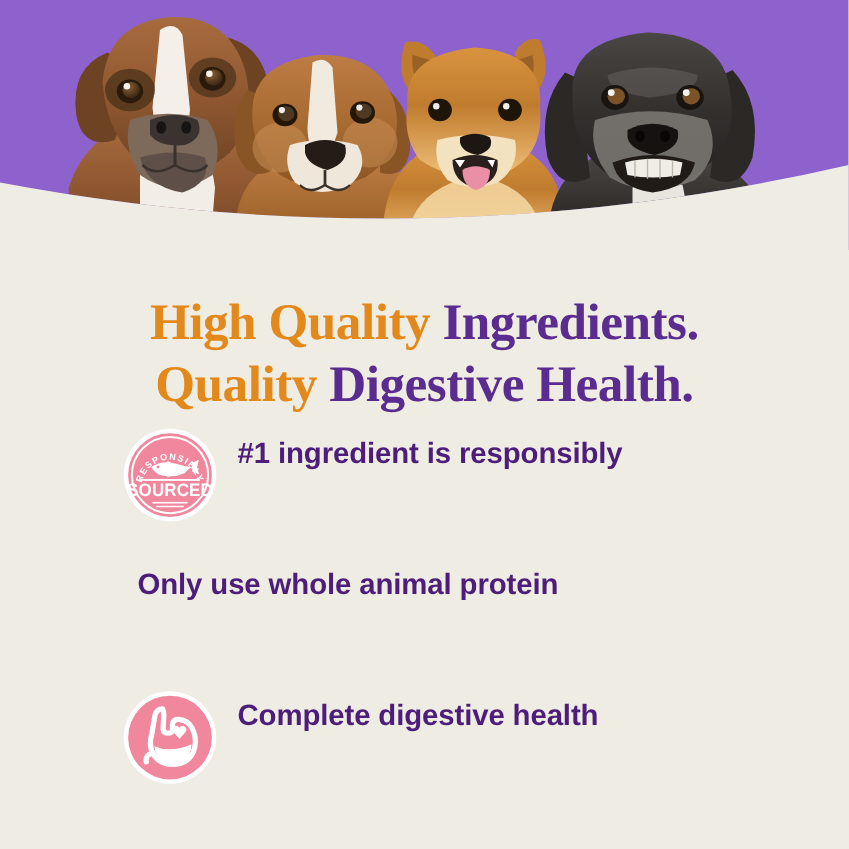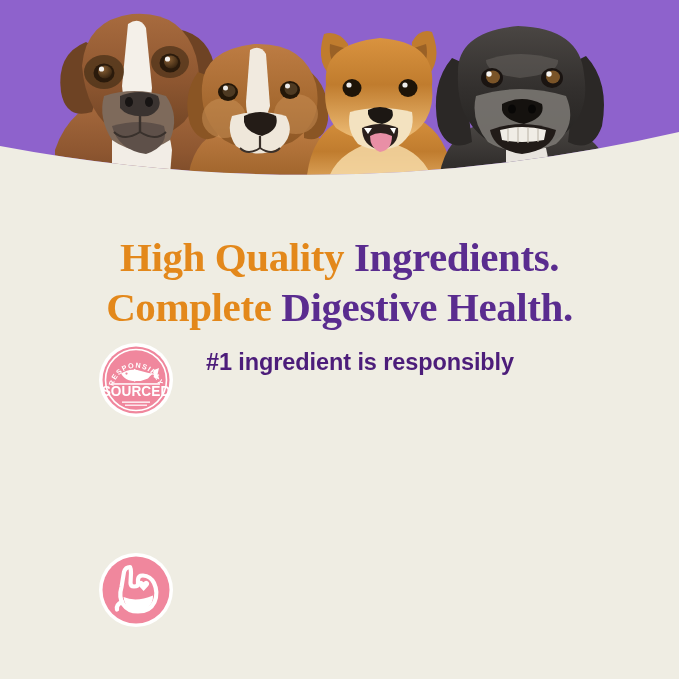--- a/index.html
+++ b/index.html
@@ -67,21 +67,21 @@
     height: 105px;
   }
   .badge-wrap {
     width: 80px;
     height: 80px;
     flex: 0 0 80px;
     margin-top: 2px;
   }
   .badge-svg { display: block; width: 80px; height: 80px; }
   .feature-text {
-    margin-left: 30px;
+    margin-left: 14px;
     color: #4C1D7A;
     font-family: "Liberation Sans", sans-serif;
     font-weight: bold;
     font-size: 23.5px;
     line-height: 31px;
     letter-spacing: -0.1px;
     padding-top: 9px;
   }
   .feature-text .tline { display: block; white-space: nowrap; }
 </style>
@@ -245,21 +245,21 @@
         </g>
 
       </g>
 
       <path d="M0,146 Q339.5,210 679,132 L679,200 L0,200 Z" fill="#EFEDE3"></path>
     </svg>
   </div>
 
   <h1 id="headline">
     <span class="hl-line"><span class="hl-orange">High Quality </span><span class="hl-purple">Ingredients.</span></span>
-    <span class="hl-line"><span class="hl-orange">Complete </span><span class="hl-purple">Digestive Health.</span></span>
+    <span class="hl-line"><span class="hl-orange">Quality </span><span class="hl-purple">Digestive Health.</span></span>
   </h1>
 
   <div id="features">
 
     <div class="feature-row">
       <div class="badge-wrap">
         <svg class="badge-svg" viewBox="0 0 80 80">
           <defs>
             <path id="arcPath" d="M18,44 A23,23 0 0 1 62,44" fill="none"></path>
           </defs>
@@ -287,20 +287,21 @@
           <rect x="29" y="64.6" width="22" height="1.2" fill="#FFFFFF"></rect>
         </svg>
       </div>
       <div class="feature-text">
         <span class="tline">#1 ingredient is responsibly</span>
       </div>
     </div>
 
     <div class="feature-row">
       <div class="feature-text">
+        <span class="tline">Only use whole animal protein</span>
       </div>
     </div>
 
     <div class="feature-row">
       <div class="badge-wrap">
         <svg class="badge-svg" viewBox="0 0 80 80">
           <circle cx="40" cy="40" r="37" fill="#FFFFFF"></circle>
           <circle cx="40" cy="40" r="33.5" fill="#F0879D"></circle>
 
           <g>
@@ -314,17 +315,18 @@
                      Q28.5,56.5 27.5,47 Z" fill="#FFFFFF"></path>
 
             <path d="M26,52 Q20,54.5 21,59.5" fill="none" stroke="#FFFFFF" stroke-width="4.2" stroke-linecap="round"></path>
 
             <path d="M47.5,32.2 Q49.6,29.6 52,31.4 Q54.2,33.2 52.2,36
                      L47.6,41 L43,36 Q41,33.2 43.2,31.4 Q45.5,29.6 47.5,32.2 Z" fill="#FFFFFF"></path>
           </g>
         </svg>
       </div>
       <div class="feature-text">
+        <span class="tline">Complete digestive health</span>
       </div>
     </div>
 
   </div>
 </div>
 
 </body></html>

